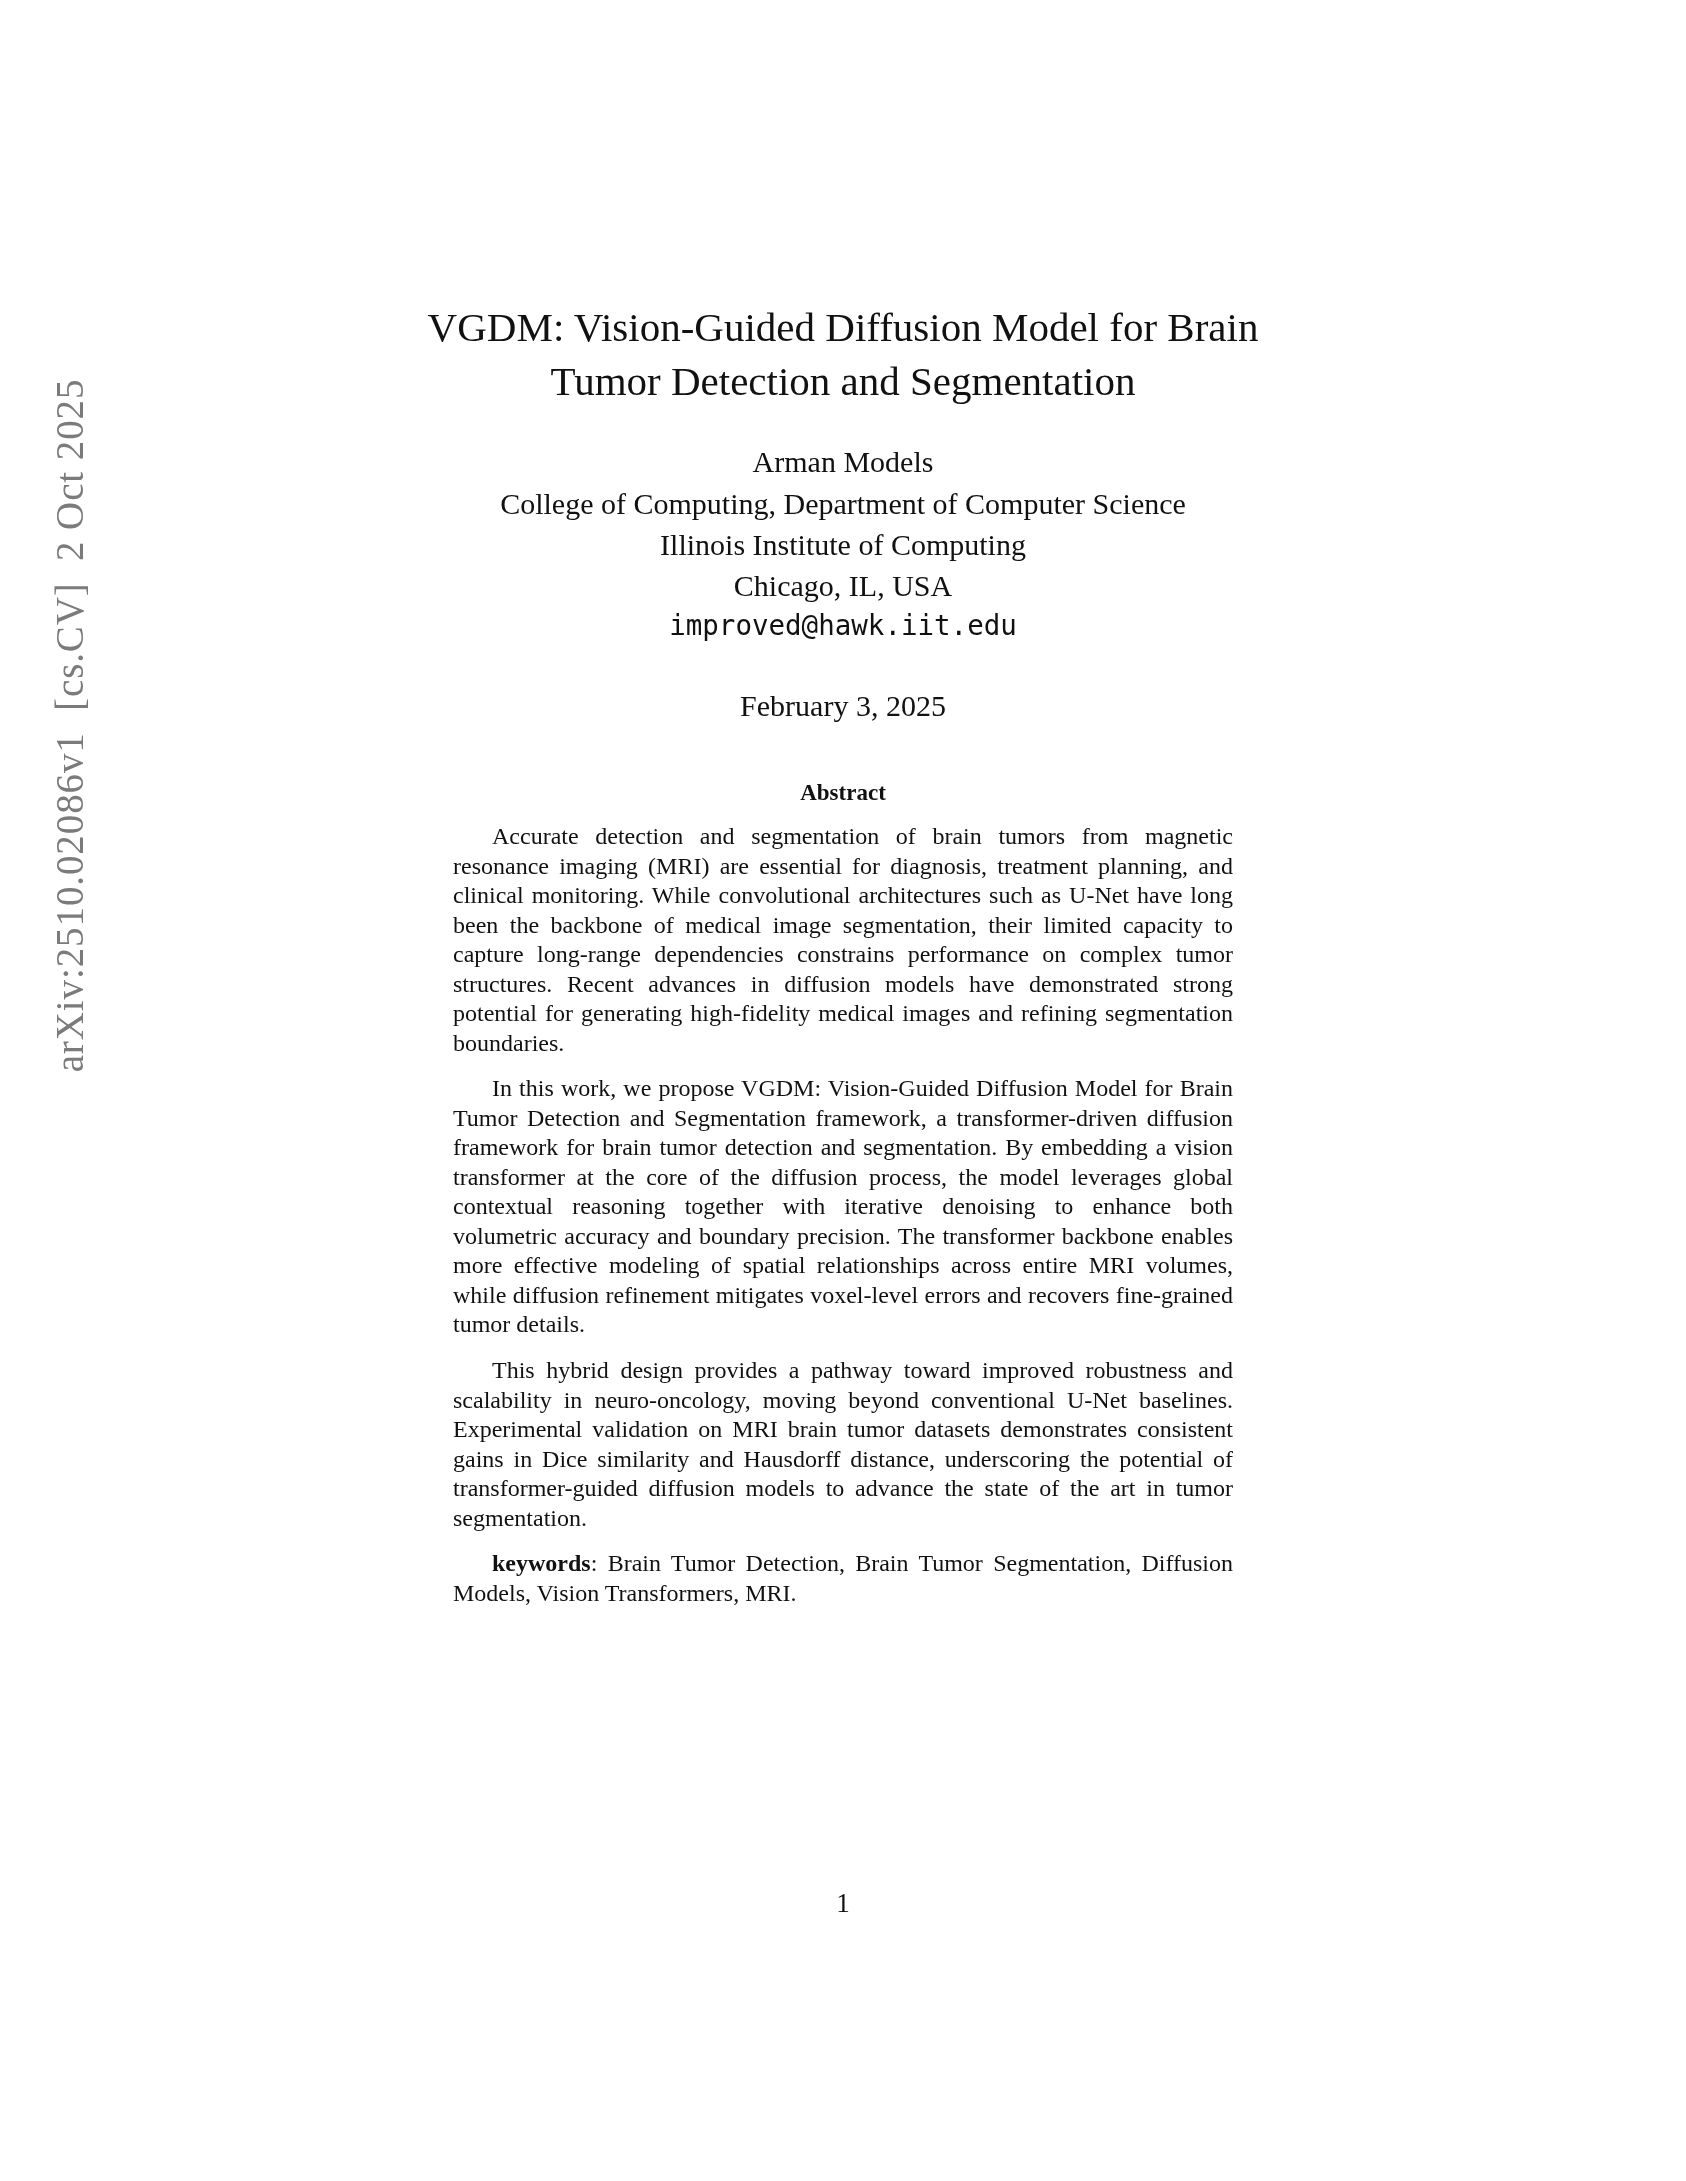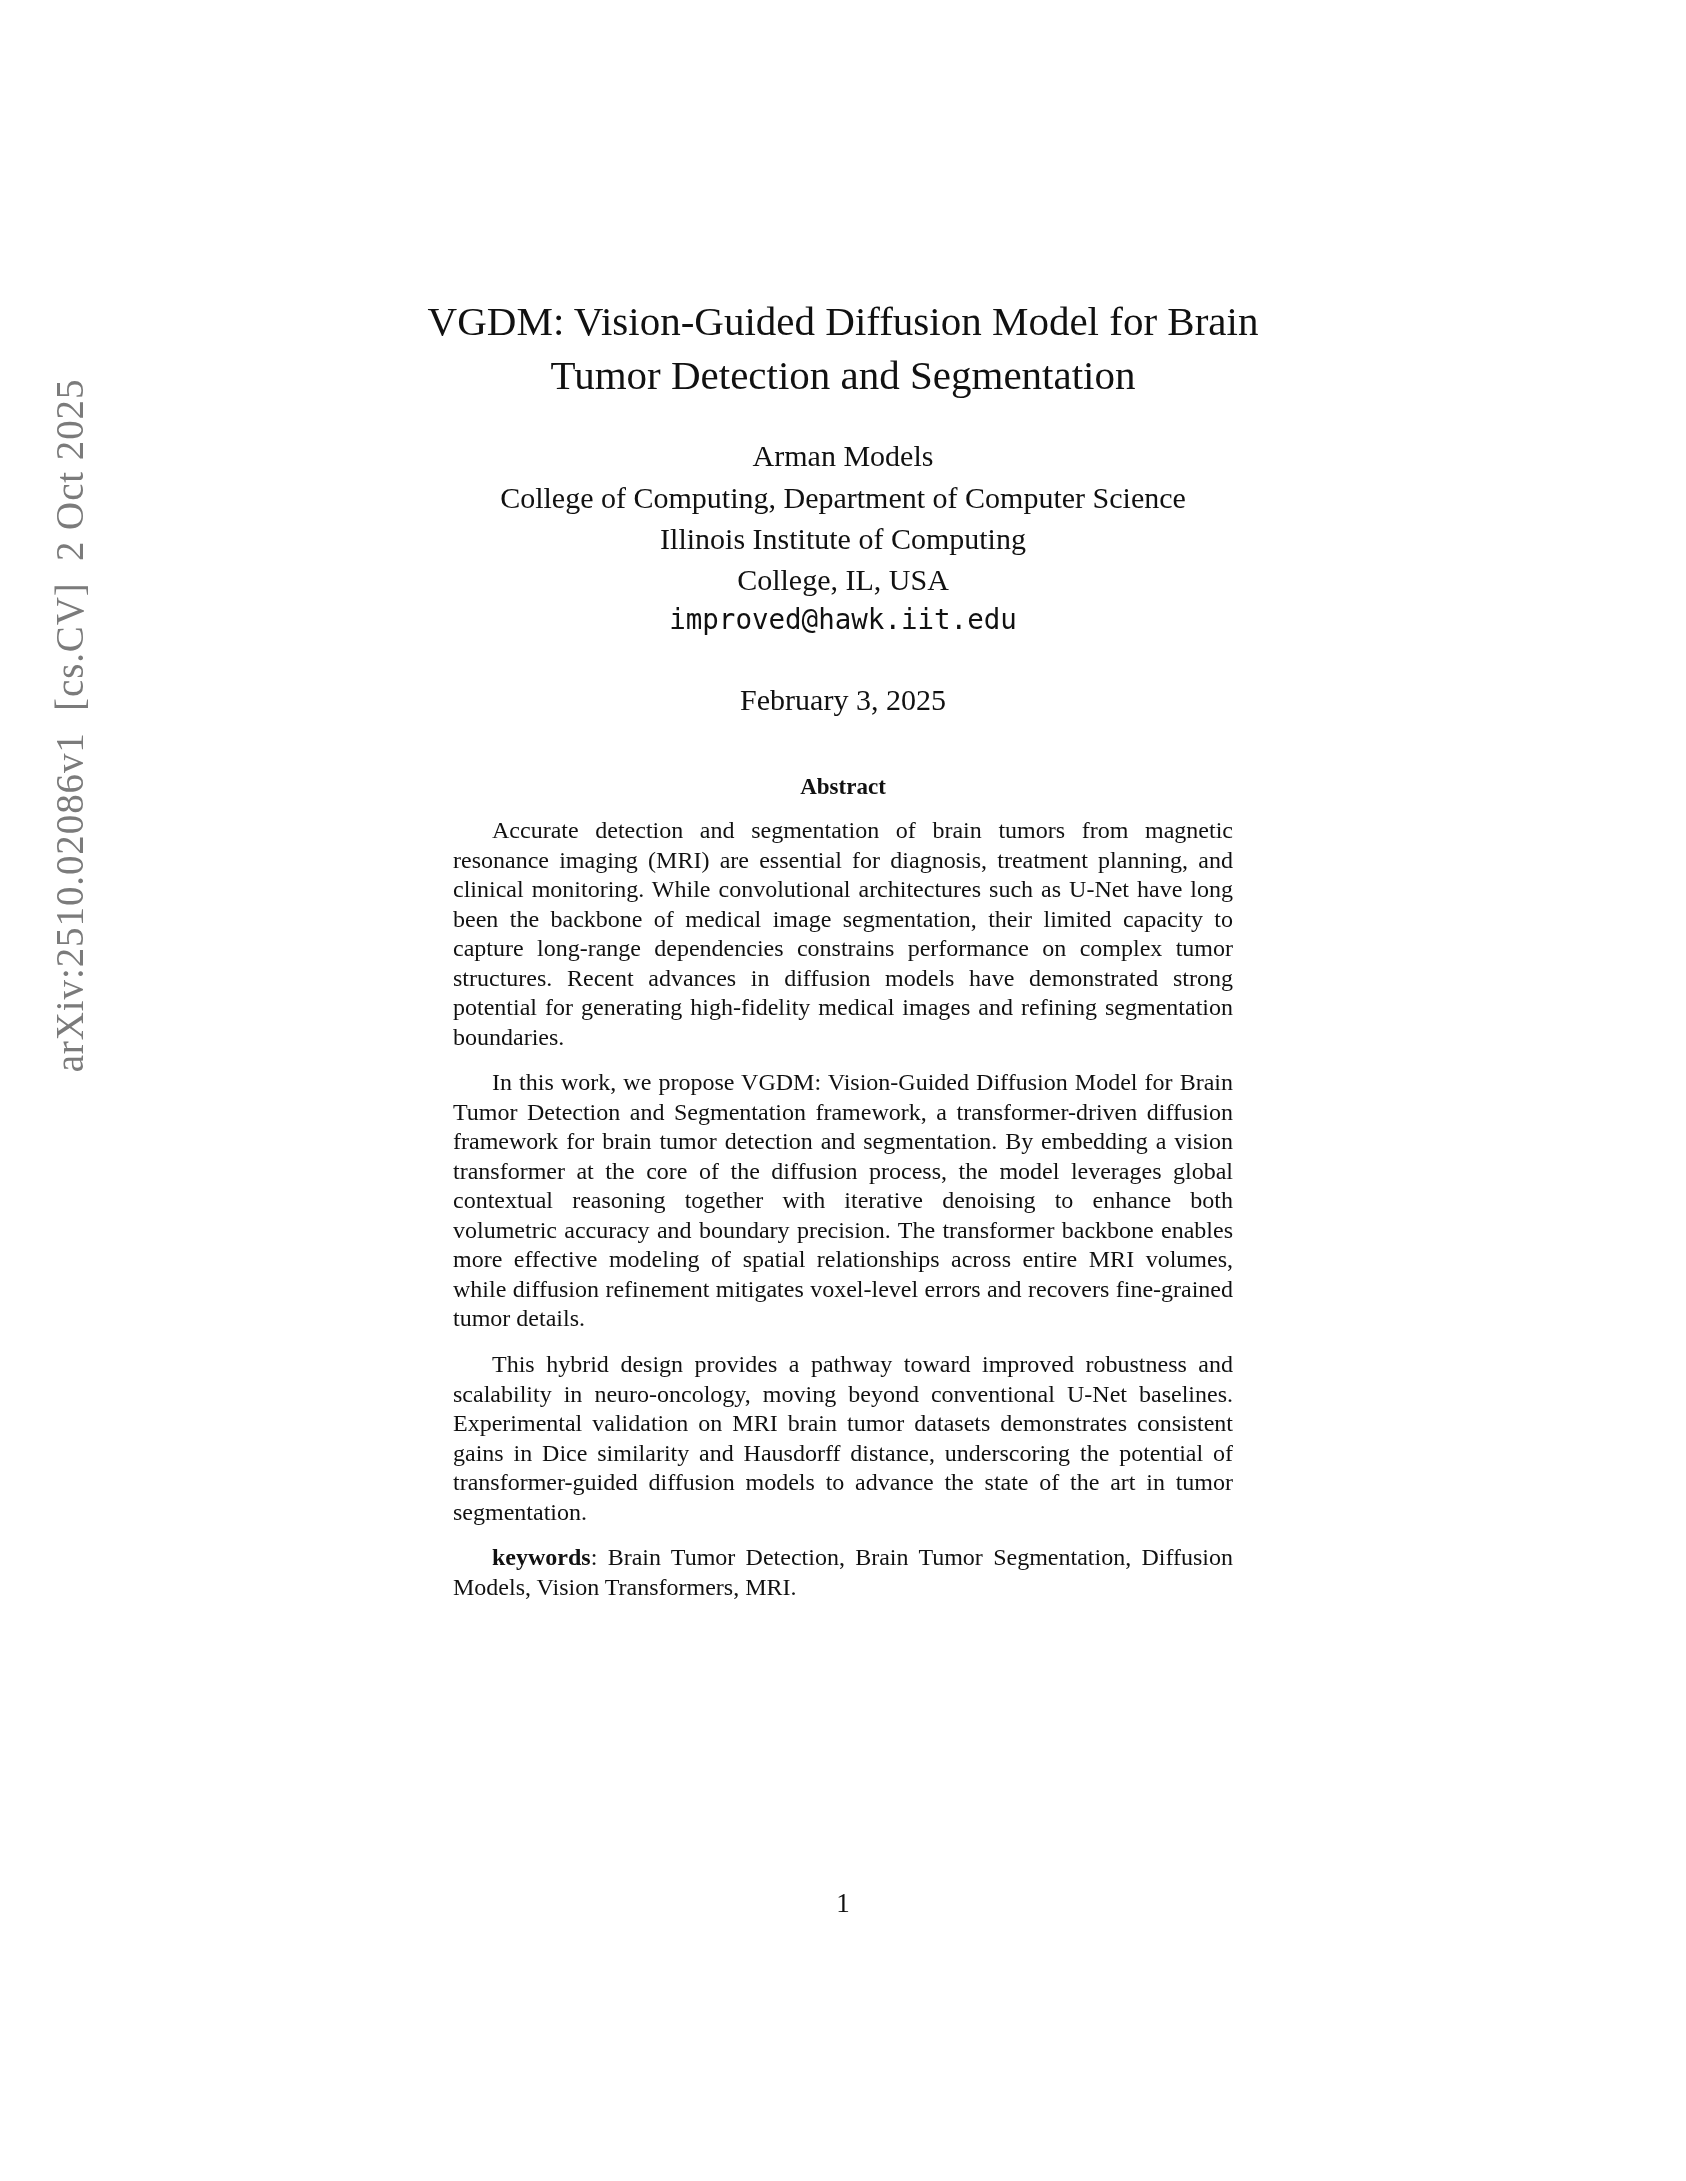--- a/index.html
+++ b/index.html
@@ -38,21 +38,21 @@
     left: 0;
     right: 0;
     top: 292px;
     text-align: center;
   }
 
   .title {
     font-size: 41px;
     line-height: 1.32;
     font-weight: 400;
-    margin: 2px;
+    margin: 8px;
   }
   .title span { display: block; }
 
   .authors {
     margin-top: 33px;
     font-size: 30px;
     line-height: 1.38;
   }
   .authors div { margin: 0; }
 
@@ -107,21 +107,21 @@
 
     <h1 class="title">
       <span>VGDM: Vision-Guided Diffusion Model for Brain</span>
       <span>Tumor Detection and Segmentation</span>
     </h1>
 
     <div class="authors">
       <div>Arman Models</div>
       <div>College of Computing, Department of Computer Science</div>
       <div>Illinois Institute of Computing</div>
-      <div>College, IL, USA</div>
+      <div>Chicago, IL, USA</div>
       <div class="email">improved@hawk.iit.edu</div>
     </div>
 
     <div class="date">February 3, 2025</div>
 
     <div class="abstract-section">
       <div class="abstract-heading">Abstract</div>
       <div class="abstract-body">
         <p>Accurate detection and segmentation of brain tumors from magnetic resonance imaging (MRI) are essential for diagnosis, treatment planning, and clinical monitoring. While convolutional architectures such as U-Net have long been the backbone of medical image segmentation, their limited capacity to capture long-range dependencies constrains performance on complex tumor structures. Recent advances in diffusion models have demonstrated strong potential for generating high-fidelity medical images and refining segmentation boundaries.</p>
         <p>In this work, we propose VGDM: Vision-Guided Diffusion Model for Brain Tumor Detection and Segmentation framework, a transformer-driven diffusion framework for brain tumor detection and segmentation. By embedding a vision transformer at the core of the diffusion process, the model leverages global contextual reasoning together with iterative denoising to enhance both volumetric accuracy and boundary precision. The transformer backbone enables more effective modeling of spatial relationships across entire MRI volumes, while diffusion refinement mitigates voxel-level errors and recovers fine-grained tumor details.</p>

